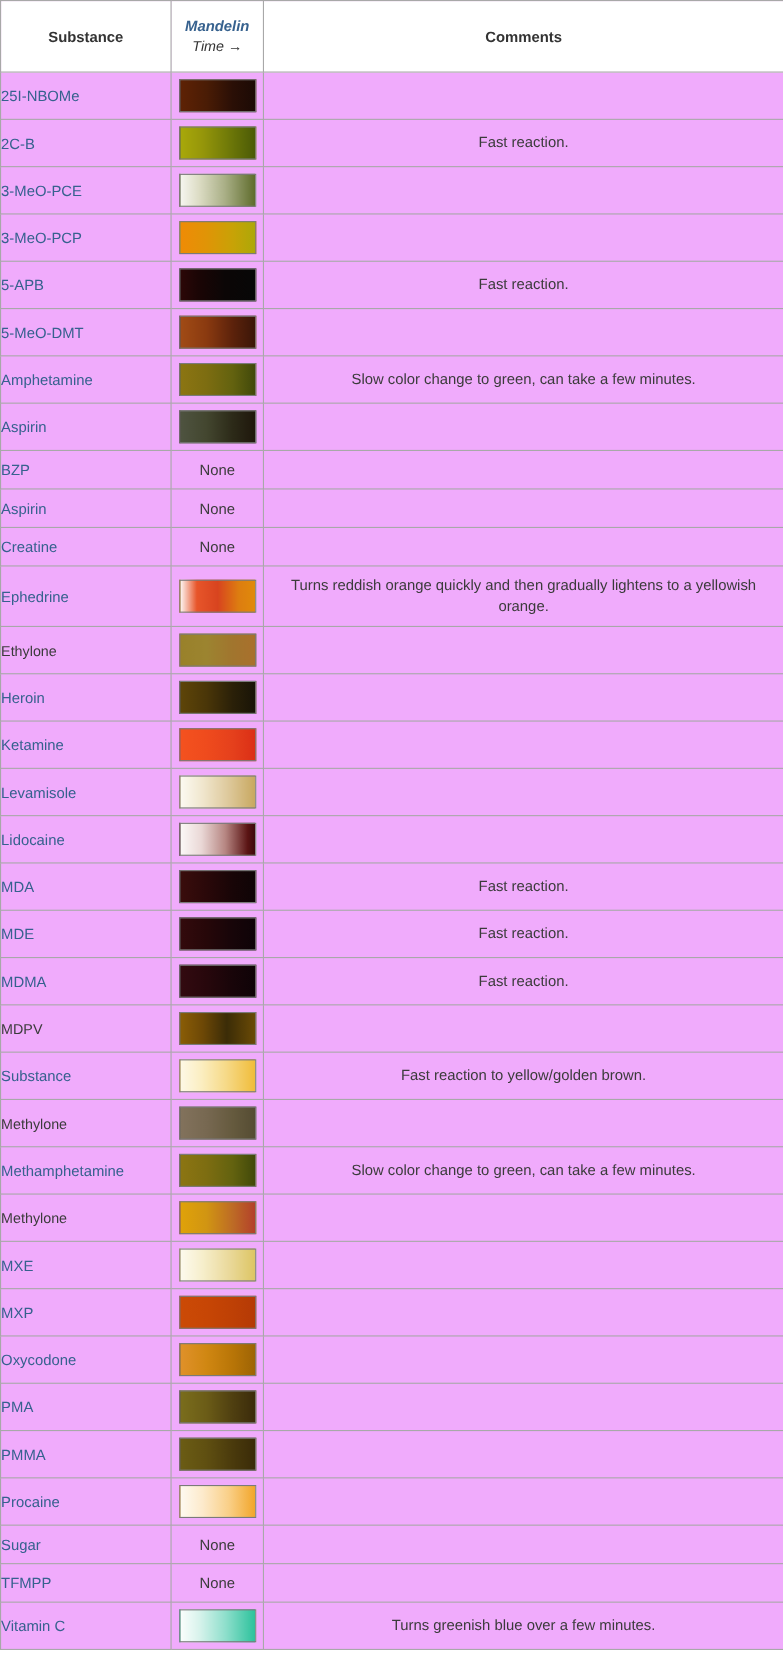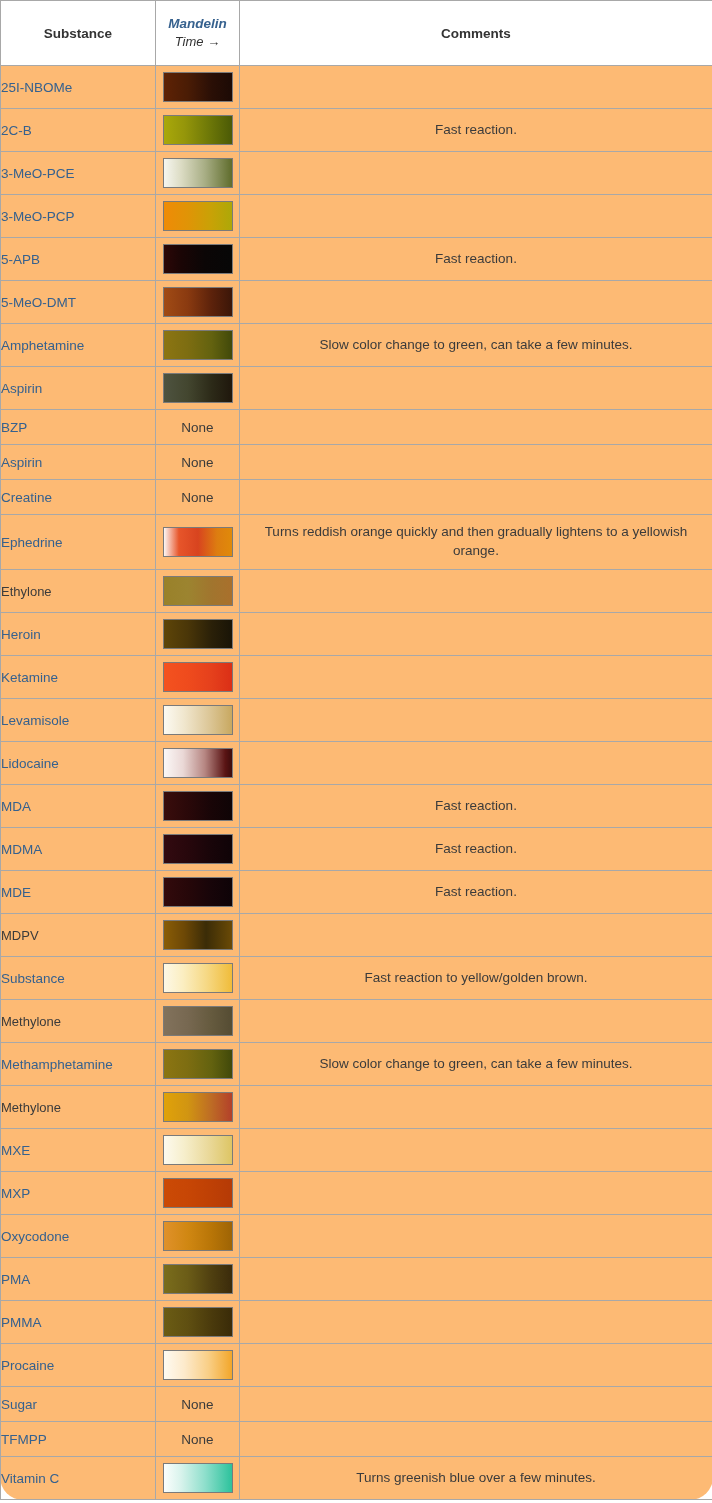--- a/index.html
+++ b/index.html
@@ -11,22 +11,21 @@
     width: 712px;
     font-family: "Liberation Sans", sans-serif;
     font-size: 13px;
     color: #333333;
     -webkit-font-smoothing: antialiased;
   }
   table.reagent-table {
     width: 712px;
     border-collapse: collapse;
     table-layout: fixed;
-    background: #fdba74;
-    border-radius: 23px;
+    background: #f0abfc;
   }
   table.reagent-table col.col-substance { width: 155px; }
   table.reagent-table col.col-reagent   { width: 84px; }
   table.reagent-table col.col-comments  { width: 473px; }
 
   table.reagent-table th,
   table.reagent-table td {
     border: 1px solid #a8a8a8;
     padding: 0;
     vertical-align: middle;
@@ -211,27 +210,27 @@
         <td class="substance-cell"><span class="substance-link">Lidocaine</span></td>
         <td class="reagent-cell"><span class="swatch" style="background: linear-gradient(to right, rgb(251, 248, 247) 0%, rgb(234, 216, 214) 28%, rgb(182, 134, 130) 60%, rgb(90, 20, 20) 90%, rgb(60, 11, 12) 100%);"></span></td>
         <td class="comments-cell"></td>
       </tr>
       <tr>
         <td class="substance-cell"><span class="substance-link">MDA</span></td>
         <td class="reagent-cell"><span class="swatch" style="background: linear-gradient(to right, rgb(58, 13, 12) 0%, rgb(42, 8, 9) 35%, rgb(24, 5, 7) 70%, rgb(15, 4, 6) 100%);"></span></td>
         <td class="comments-cell">Fast reaction.</td>
       </tr>
       <tr>
+        <td class="substance-cell"><span class="substance-link">MDE</span></td>
+        <td class="reagent-cell"><span class="swatch" style="background: linear-gradient(to right, rgb(51, 10, 12) 0%, rgb(38, 7, 9) 35%, rgb(23, 5, 9) 70%, rgb(14, 3, 7) 100%);"></span></td>
+        <td class="comments-cell">Fast reaction.</td>
+      </tr>
+      <tr>
         <td class="substance-cell"><span class="substance-link">MDMA</span></td>
         <td class="reagent-cell"><span class="swatch" style="background: linear-gradient(to right, rgb(51, 10, 16) 0%, rgb(39, 7, 12) 35%, rgb(24, 5, 9) 70%, rgb(15, 3, 7) 100%);"></span></td>
-        <td class="comments-cell">Fast reaction.</td>
-      </tr>
-      <tr>
-        <td class="substance-cell"><span class="substance-link">MDE</span></td>
-        <td class="reagent-cell"><span class="swatch" style="background: linear-gradient(to right, rgb(51, 10, 12) 0%, rgb(38, 7, 9) 35%, rgb(23, 5, 9) 70%, rgb(14, 3, 7) 100%);"></span></td>
         <td class="comments-cell">Fast reaction.</td>
       </tr>
       <tr>
         <td class="substance-cell"><span class="substance-plain">MDPV</span></td>
         <td class="reagent-cell"><span class="swatch" style="background: linear-gradient(to right, rgb(138, 93, 6) 0%, rgb(109, 72, 6) 30%, rgb(59, 44, 7) 62%, rgb(106, 74, 6) 100%);"></span></td>
         <td class="comments-cell"></td>
       </tr>
       <tr>
         <td class="substance-cell"><span class="substance-link">Substance</span></td>
         <td class="reagent-cell"><span class="swatch" style="background: linear-gradient(to right, rgb(253, 248, 230) 0%, rgb(251, 238, 193) 28%, rgb(246, 217, 134) 62%, rgb(240, 188, 58) 100%);"></span></td>

